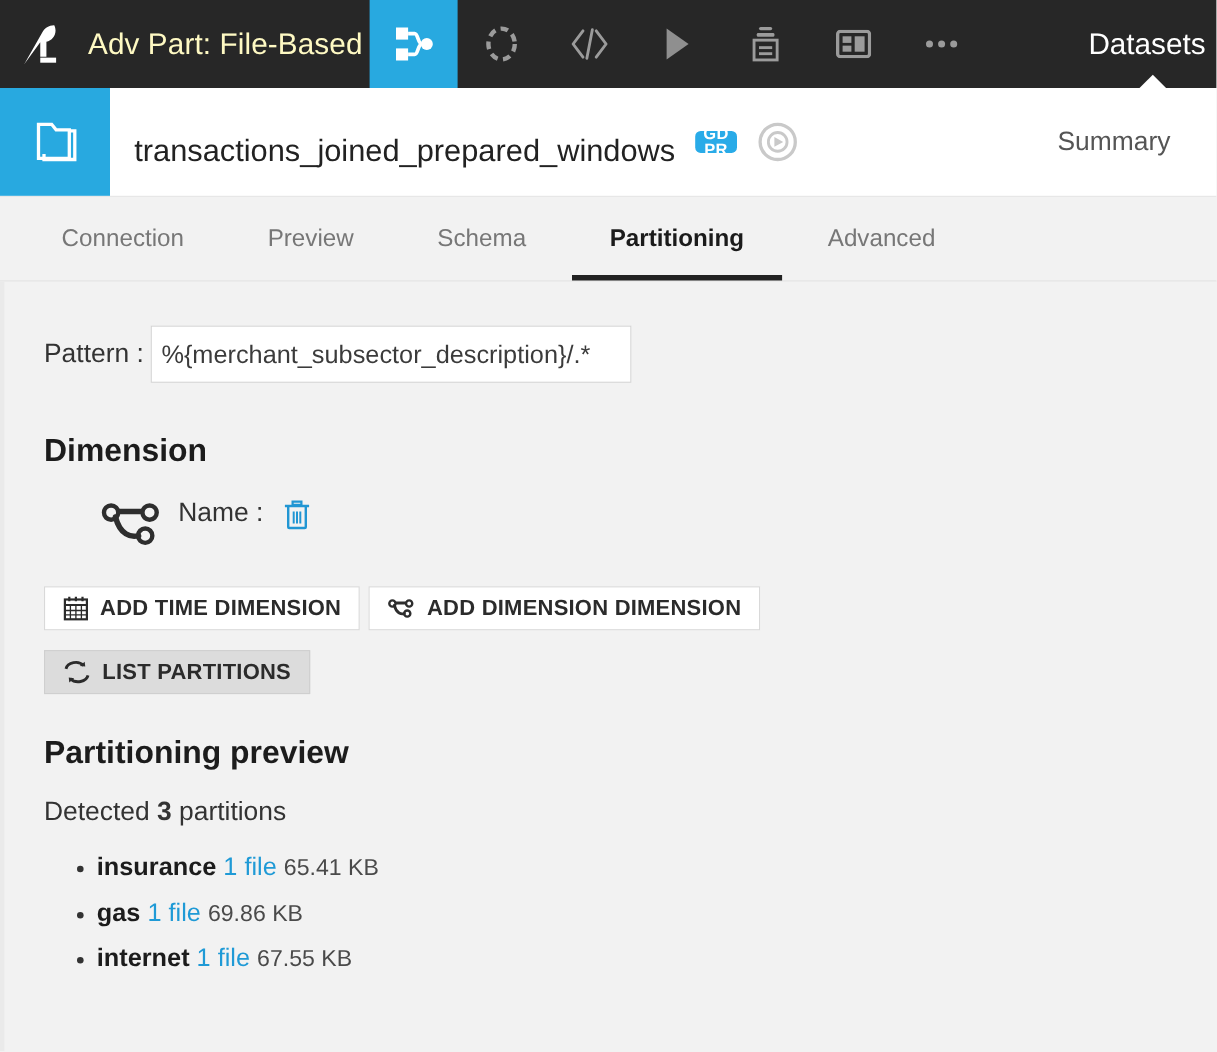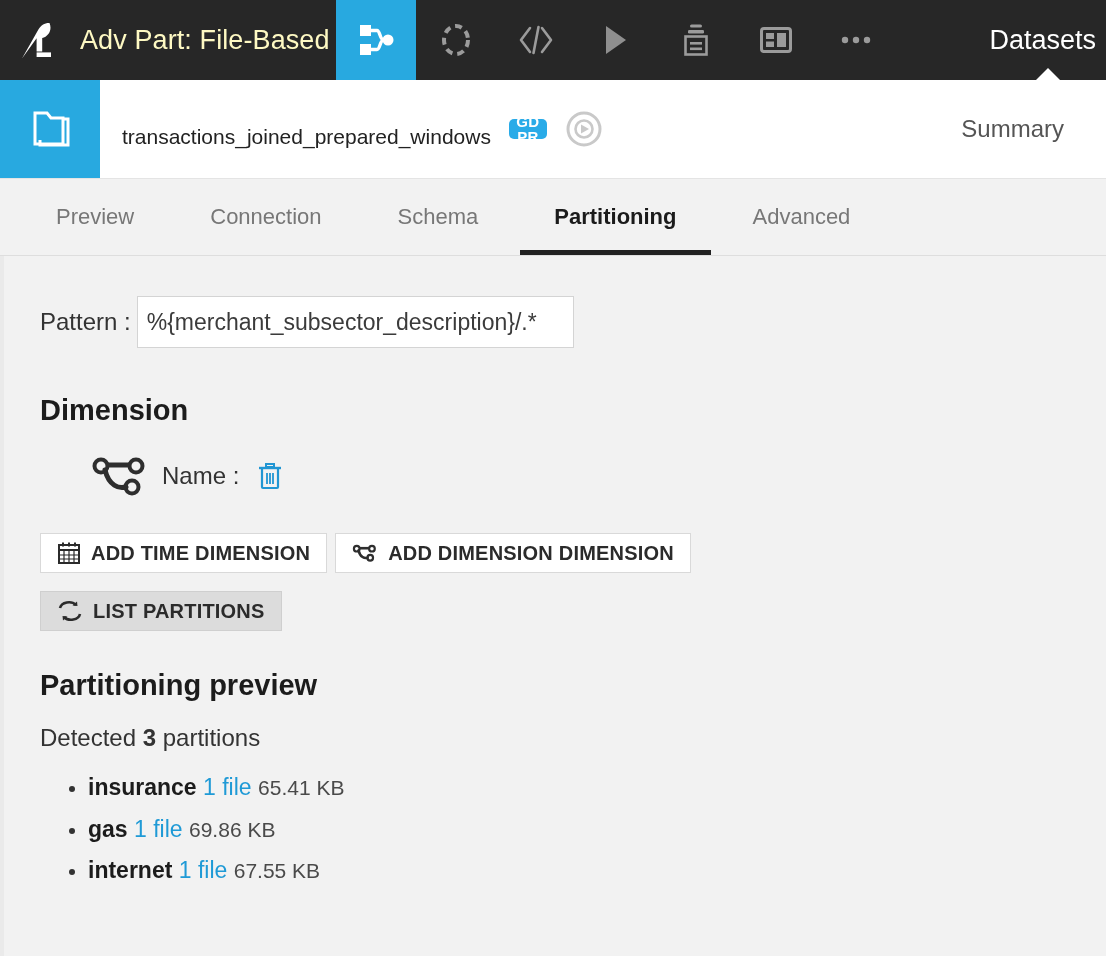--- a/index.html
+++ b/index.html
@@ -108,21 +108,21 @@
   }
   .ds-title-wrap {
     flex: 1 1 auto;
     display: flex;
     align-items: center;
     padding-left: 22px;
     gap: 18px;
     min-width: 0;
   }
   .ds-title {
-    font-size: 21px;
+    font-size: 28px;
     color: #222;
     font-weight: 400;
     white-space: nowrap;
     margin-top: 15px;
   }
   .gdpr-badge {
     width: 38px; height: 20px;
     background: #29abe8;
     border-radius: 5px;
     color: #fff;
@@ -223,21 +223,21 @@
 
   .h-dimension {
     font-size: 29px;
     font-weight: bold;
     color: #1c1c1c;
     margin: 46px 0 0 0;
   }
 
   .dim-row {
     display: flex;
-    align-items: center;
+    align-items: flex-start;
     margin-top: 26px;
     padding-left: 52px;
     gap: 14px;
   }
   .dim-name-input { width: 432px; height: 56px; font-size: 24px; }
   .trash-btn {
     background: none;
     border: none;
     padding: 0 4px;
     cursor: pointer;
@@ -423,22 +423,22 @@
           <circle cx="19" cy="19" r="16" fill="none" stroke="#c9c9c9" stroke-width="3"></circle>
           <circle cx="19" cy="19" r="8.5" fill="none" stroke="#c9c9c9" stroke-width="2.6"></circle>
           <path d="M16 14.5 L24 19 L16 23.5 Z" fill="#c9c9c9"></path>
         </svg>
       </div>
       <div class="summary-link">Summary</div>
     </div>
   </div>
 
   <div class="tabs">
+    <div class="tab">Connection</div>
     <div class="tab">Preview</div>
-    <div class="tab">Connection</div>
     <div class="tab">Schema</div>
     <div class="tab active">Partitioning</div>
     <div class="tab">Advanced</div>
   </div>
 
   <div class="content">
     <div class="left-strip"></div>
 
     <div class="row-pattern">
       <span class="label">Pattern :</span>

